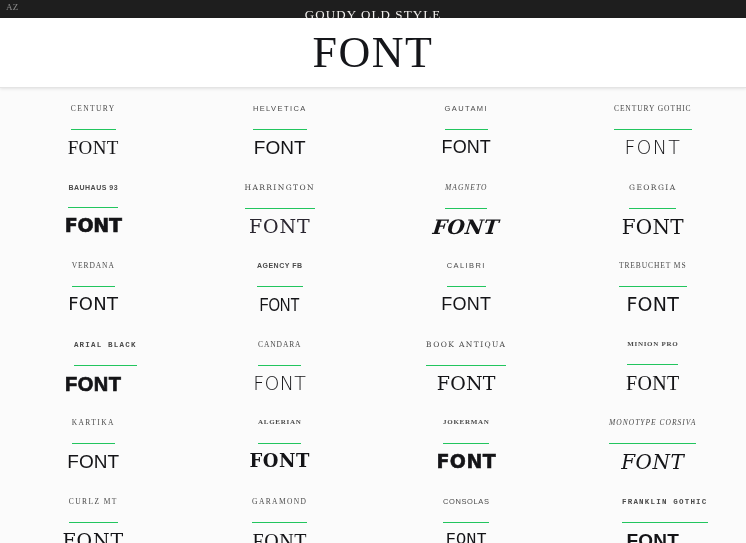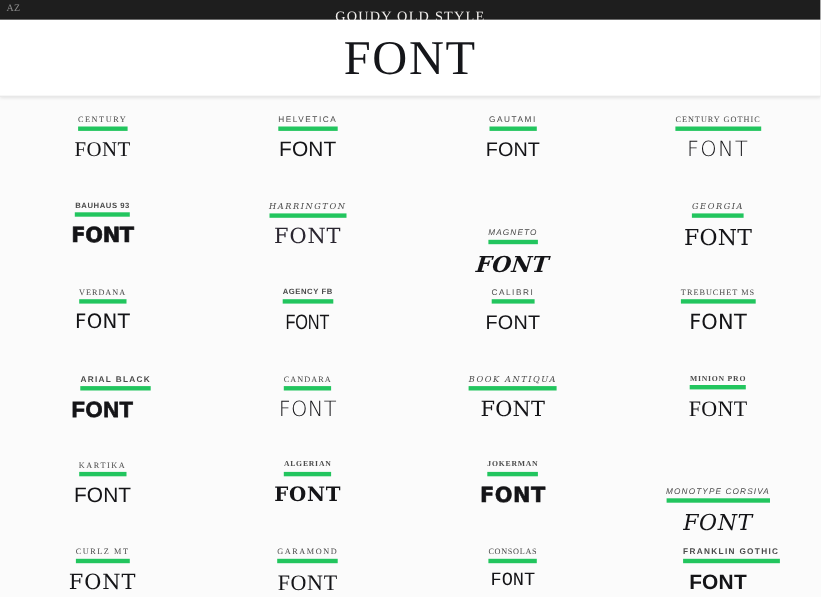--- a/index.html
+++ b/index.html
@@ -74,42 +74,42 @@
     align-items:center;
     justify-content:flex-start;
     padding-top:3px;
   }
   .cell-label {
     font-family:"Liberation Serif", serif;
     font-size:7.5px;
     color:#4a4a4a;
     letter-spacing:1.4px;
     text-transform:uppercase;
-    border-bottom:4px solid #22c55e;
-    padding-bottom:2px;
+    border-bottom:1px solid #22c55e;
+    padding-bottom:16px;
     white-space:nowrap;
     line-height:1.1;
   }
   .cell-sample {
     margin-top:7px;
     font-size:19px;
     color:#141417;
     line-height:1.15;
     white-space:nowrap;
   }
 
   
   .lb-serif   { font-family:"Liberation Serif", serif; }
   .lb-sans    { font-family:Liberation Sans, sans-serif; }
-  .lb-mono    { font-family:Liberation Serif, serif; letter-spacing:0.6px;text-align:center; }
-  .lb-dserif  { font-family:"DejaVu Serif", serif;font-style:italic; }
+  .lb-mono    { font-family:Liberation Sans, sans-serif; letter-spacing:0.6px;text-align:center; }
+  .lb-dserif  { font-family:"DejaVu Serif", serif; }
   .lb-dsans   { font-family:Liberation Serif, serif; letter-spacing:0.9px; }
-  .lb-bold    { font-family:Liberation Sans, sans-serif; font-weight:bold; letter-spacing:1.2px;margin-left:24px; }
+  .lb-bold    { font-family:Liberation Mono, monospace; font-weight:bold; letter-spacing:1.2px;margin-left:24px; }
   .lb-boldser { font-family:Liberation Serif, serif; font-weight:bold; letter-spacing:0.7px; font-size:7px; }
-  .lb-ital    { font-family:Liberation Sans, sans-serif; font-style:italic; letter-spacing:1px;margin-top:24px; }
+  .lb-ital    { font-family:Liberation Serif, serif; font-style:italic; letter-spacing:1px; }
   .lb-cond    { font-family:"Liberation Sans Narrow","Liberation Sans", sans-serif; font-weight:bold; font-size:7px; letter-spacing:0.5px; }
   .sp-mono     { font-family:"Liberation Mono", monospace; font-size:17px; }
   .sp-geo      { font-family:"DejaVu Sans", sans-serif; letter-spacing:1.2px; font-weight:300; }
   .sp-black    { font-family:"Liberation Sans", sans-serif; font-weight:bold; font-size:20px; letter-spacing:0.5px;
                  -webkit-text-stroke:0.7px #141417; }
   .sp-bauhaus  { font-family:"DejaVu Sans", sans-serif; font-weight:bold; font-size:19px; letter-spacing:-0.3px;
                  -webkit-text-stroke:0.6px #141417; }
   .sp-harr     { font-family:"DejaVu Serif", serif; font-size:19px; letter-spacing:0.8px; font-weight:300;
                  color:#2a2630; }
   .sp-magneto  { font-family:"DejaVu Serif", serif; font-style:italic; font-weight:bold; font-size:20px;

